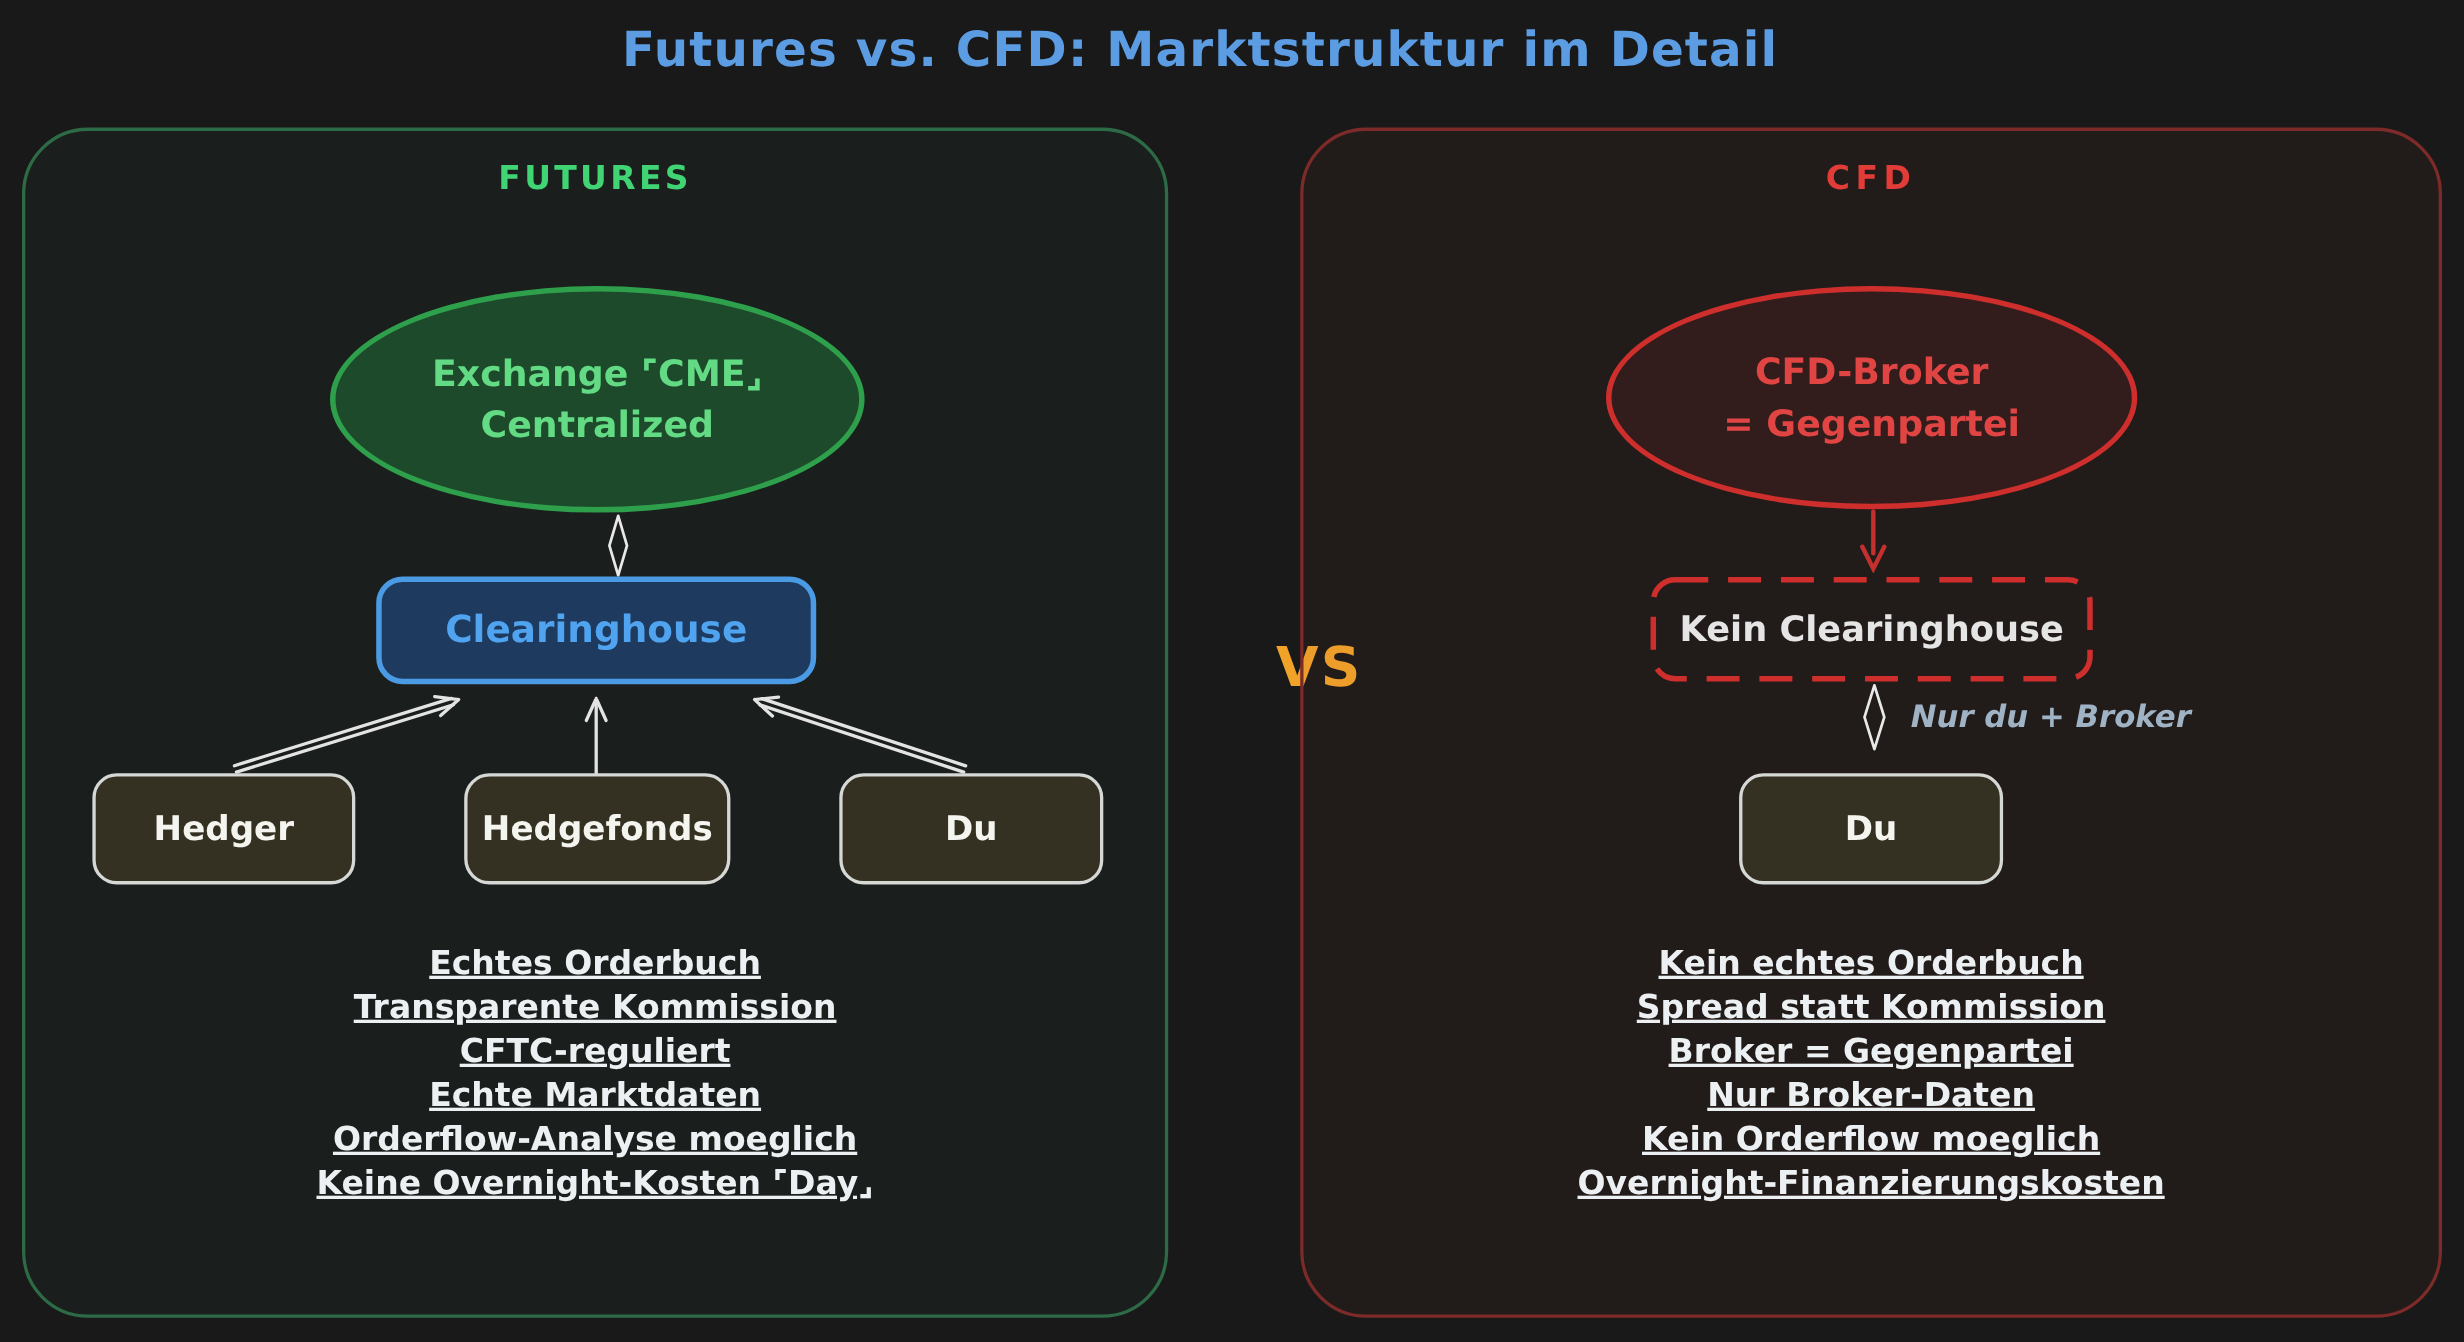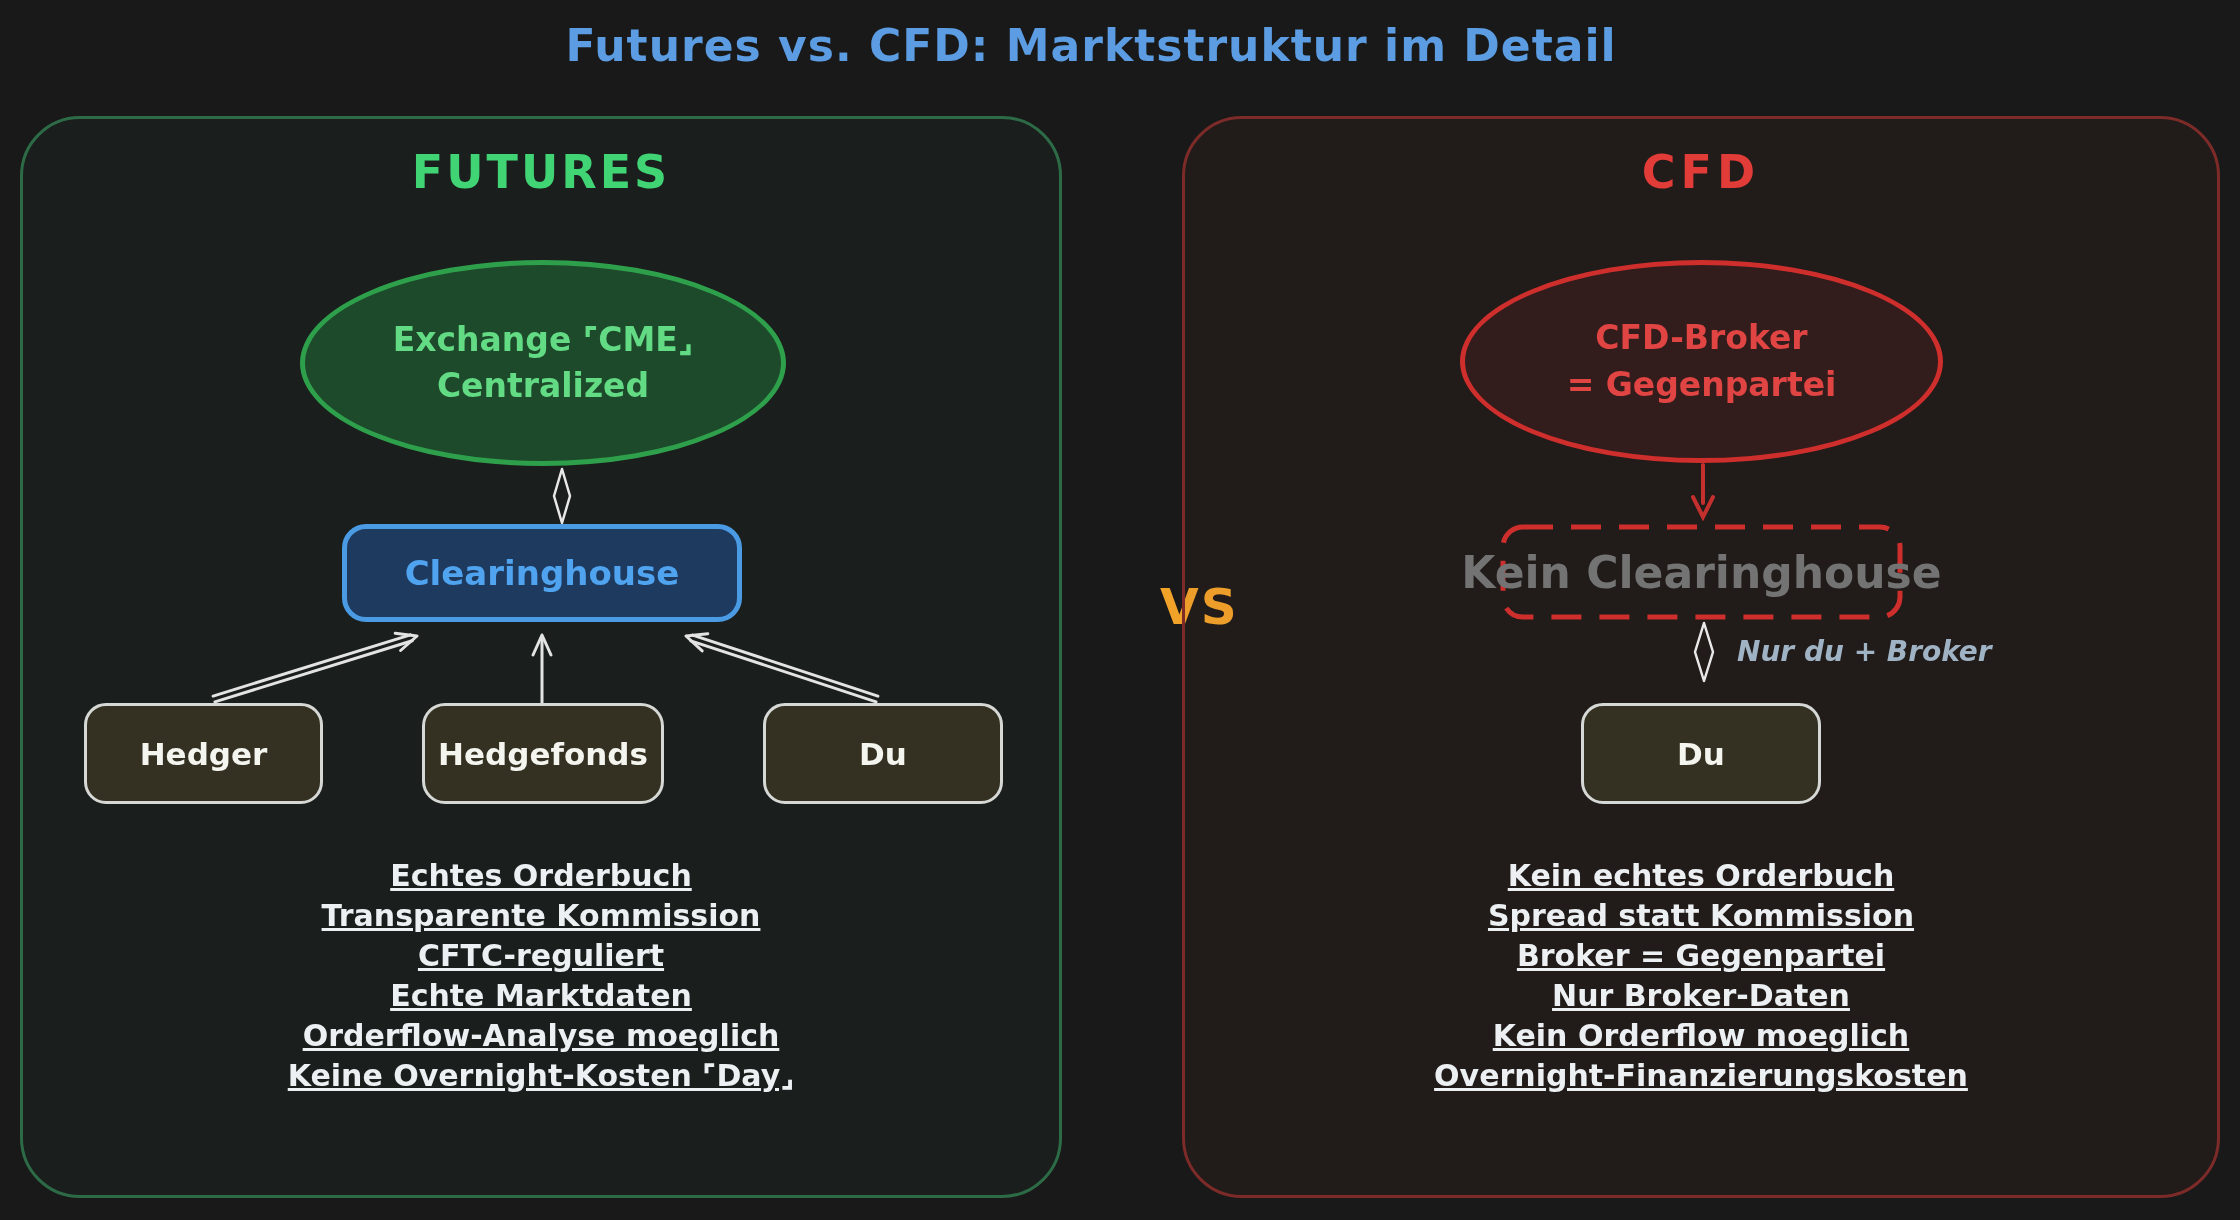--- a/index.html
+++ b/index.html
@@ -11,21 +11,21 @@
     font-size:44px; font-weight:700; color:#5b9ce2; letter-spacing:1px; white-space:nowrap; }
 
   
   .panel { border-radius:60px; }
   .panel.futures { left:20px; top:116px; width:1042px; height:1082px;
     border:3px solid #2d6b47; background:rgba(80,170,105,0.045); }
   .panel.cfd { left:1182px; top:116px; width:1038px; height:1082px;
     border:3px solid #7c2b28; background:rgba(200,70,65,0.05); }
 
   .panel-heading { top:26px; left:0; width:100%; text-align:center;
-    font-size:46px; font-weight:700; letter-spacing:3px; white-space:nowrap; }
+    font-size:30px; font-weight:700; letter-spacing:3px; white-space:nowrap; }
   .panel.futures .panel-heading { color:#41d475; }
   .panel.cfd .panel-heading { color:#e23c39; letter-spacing:5px; }
 
   
   .ellipse { border-radius:50%; display:flex; flex-direction:column;
     align-items:center; justify-content:center; text-align:center;
     font-size:33px; font-weight:700; line-height:1.4; }
   .ellipse.green { left:277px; top:141px; width:486px; height:206px;
     border:5px solid #2ea04c; background:#1d4a2a; color:#63da84; }
   .ellipse.red { left:275px; top:141px; width:483px; height:203px;
@@ -39,21 +39,21 @@
     color:#4fa3ef; font-size:34px; }
   .participant { border:3px solid #d5d8d4; border-radius:22px;
     background:#353122; color:#f5f5f0; font-size:31px; height:101px; top:584px; }
   .participant.hedger { left:61px; width:239px; }
   .participant.hedgefonds { left:399px; width:242px;border-radius:23px; }
   .participant.du-f { left:740px; width:240px; }
   .participant.du-c { left:396px; width:240px; }
 
   .dashed-box { left:315px; top:405px; width:403px; height:96px; }
   .dashed-box .label { position:absolute; inset:0; display:flex; align-items:center;
-    justify-content:center; color:#737373; font-size:44px; font-weight:700; white-space:nowrap; }
+    justify-content:center; color:#e5e5e5; font-size:32px; font-weight:700; white-space:nowrap; }
 
   
   .points { top:737px; left:0; width:100%; text-align:center;
     color:#edf0f2; font-size:30px; font-weight:700; line-height:40px;text-decoration:underline; }
   .points div { white-space:nowrap; }
 
   .vs-label { left:1160px; top:578px; width:72px; text-align:left;
     font-size:50px; font-weight:700; color:#f0a229; letter-spacing:2px; }
 
   .arrow-note { left:552px; top:516px; color:#9fb3c4; font-size:28px;

